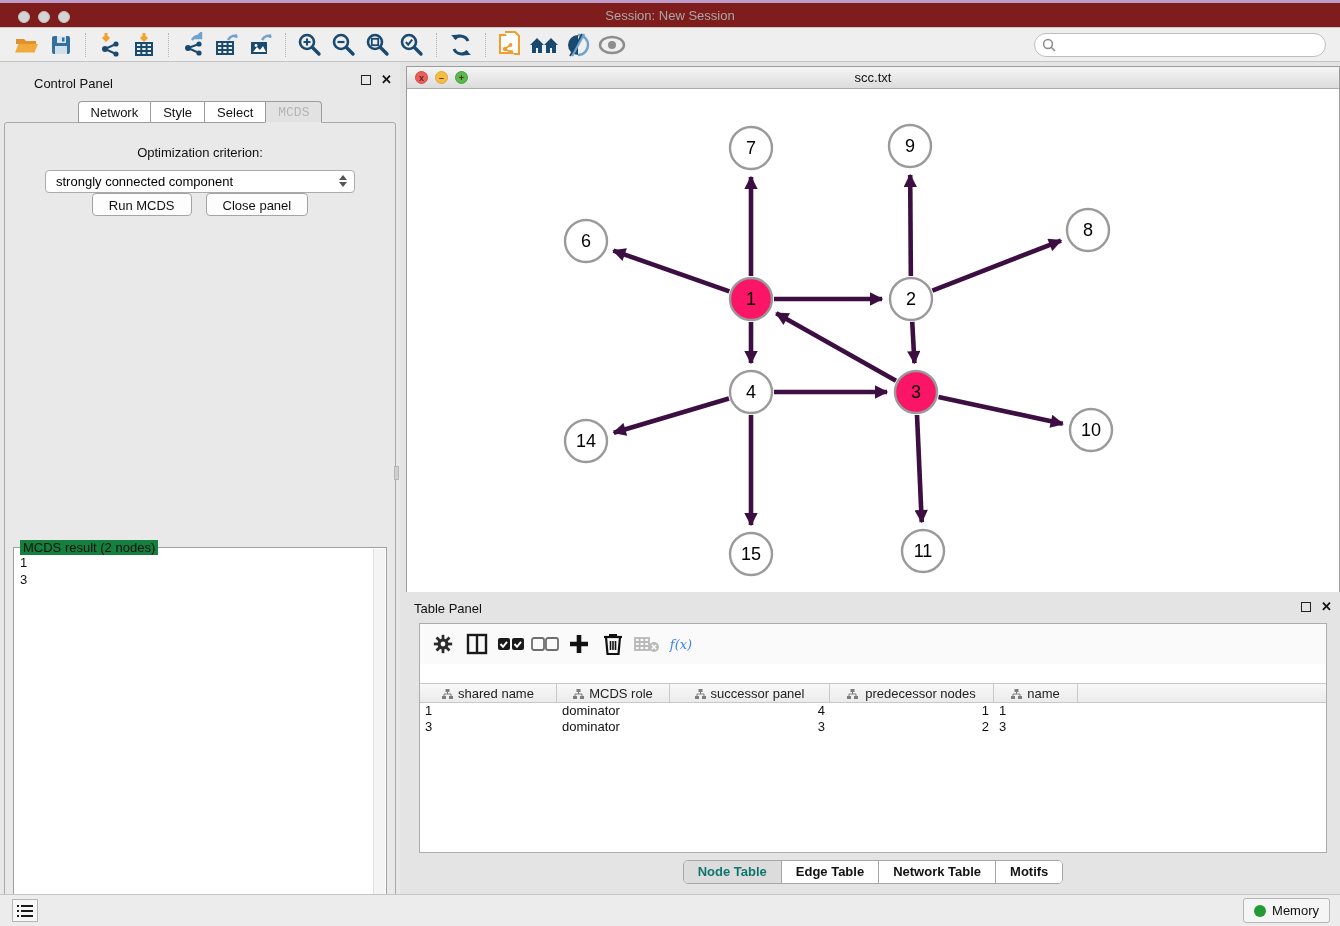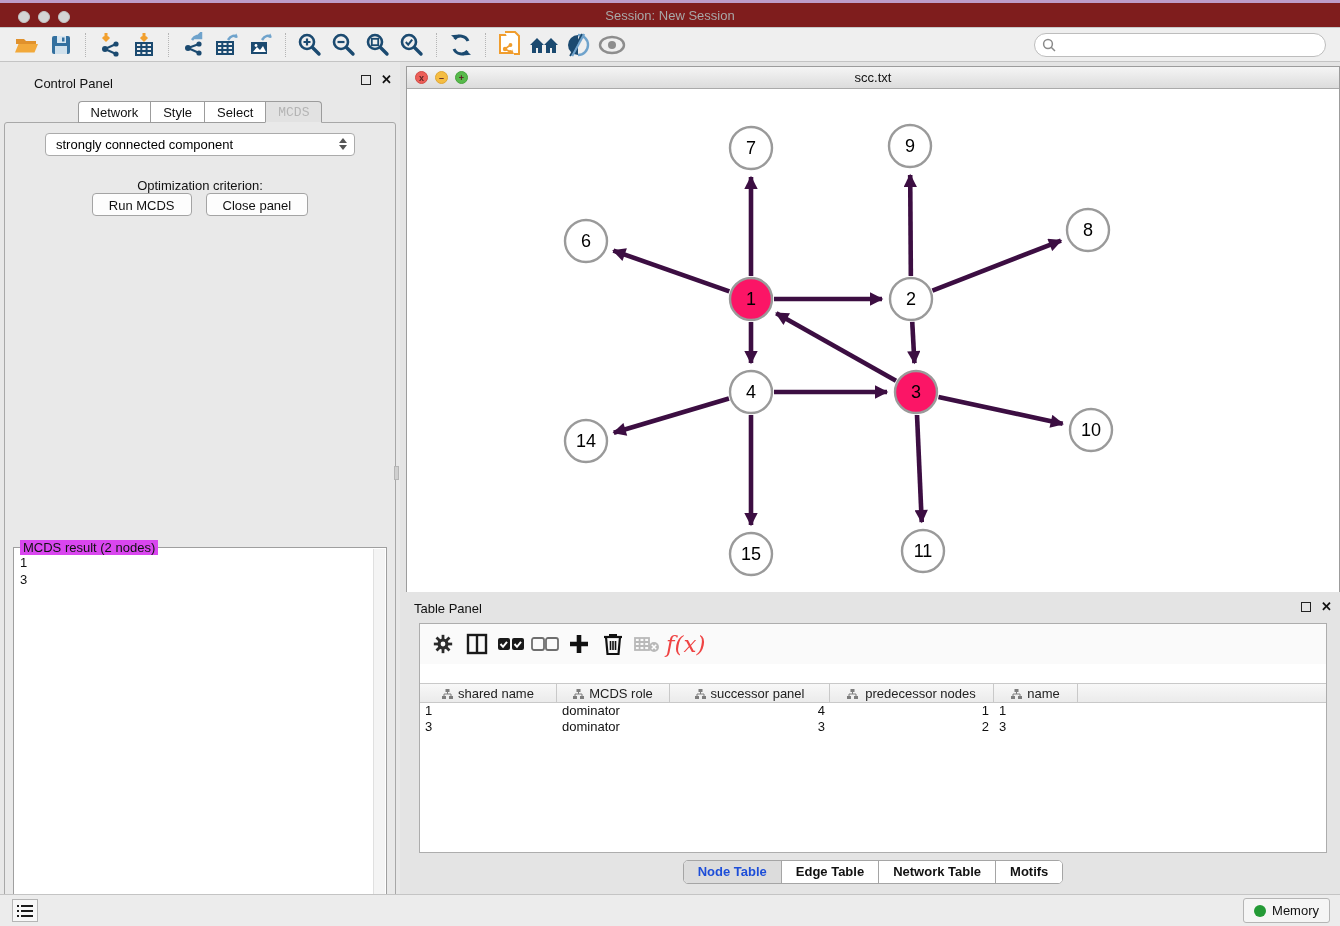--- a/index.html
+++ b/index.html
@@ -34,21 +34,21 @@
   .cp-tab.selected { background:#e2e2e2; color:#b4b4b4; border-bottom-color:#e9e9e9;font-family:Liberation Mono, monospace; }
   #cp-body { position:absolute; left:4px; top:54px; width:392px; height:824px; background:#e9e9e9; border:1px solid #a8a8a8; border-radius:3px; }
   #opt-label { margin-top:22px; text-align:center; font-size:13px; color:#111; }
   #criterion-select { position:relative; margin:10px auto 0; width:310px; height:23px; background:#fff; border:1px solid #ababab; border-radius:4px; font-size:13px; padding:3px 24px 0 10px; cursor:pointer; }
   #criterion-select .updown { position:absolute; right:7px; top:4px; display:flex; flex-direction:column; gap:2px; }
   .tri-up { width:0; height:0; border-left:4px solid transparent; border-right:4px solid transparent; border-bottom:5px solid #555; }
   .tri-dn { width:0; height:0; border-left:4px solid transparent; border-right:4px solid transparent; border-top:5px solid #555; }
   #cp-buttons { display:flex; justify-content:center; gap:14px; }
   .cp-btn { height:23px; padding:2px 16px 0; background:#fdfdfd; border:1px solid #a4a4a4; border-radius:4px; font-size:13px; cursor:pointer; color:#111; }
   #mcds-result { position:absolute; left:8px; top:424px; width:374px; height:376px; border:1px solid #9f9f9f; background:#fff; }
-  #mcds-legend { position:absolute; left:6px; top:-8px; background:#d946ef; padding:0 3px; font-size:13px; color:#111; }
+  #mcds-legend { position:absolute; left:6px; top:-8px; background:#15803d; padding:0 3px; font-size:13px; color:#111; }
   #mcds-text { position:absolute; left:2px; top:6px; right:14px; bottom:2px; font-size:13px; line-height:17px; padding-left:4px; white-space:pre; color:#111; overflow:hidden; }
   #mcds-scroll { position:absolute; right:1px; top:1px; width:12px; bottom:1px; background:#f4f4f4; border-left:1px solid #e0e0e0; }
 
   
   #workspace { position:absolute; left:400px; top:62px; width:940px; height:832px; background:#e4e4e4; }
   .splitter-handle { position:absolute; background:#cfcfcf; border:1px solid #b5b5b5; }
 
   
   #net-window { position:absolute; left:6px; top:4px; width:934px; height:526px; border:1px solid #9c9c9c; background:#fff; }
   #net-titlebar { position:relative; height:22px; background:linear-gradient(#f5f5f5,#dcdcdc); border-bottom:1px solid #aaa; }
@@ -61,32 +61,32 @@
   #net-canvas { position:relative; width:932px; height:503px; background:#fff; overflow:hidden; }
 
   
   #table-panel { position:absolute; left:6px; top:533px; width:934px; height:299px; background:#e4e4e4; }
   #tp-header { position:relative; height:26px; }
   #tp-title { position:absolute; left:8px; top:6px; font-size:13px; color:#111; }
   #tp-box { position:absolute; left:13px; top:28px; width:908px; height:230px; background:#fff; border:1px solid #adadad; }
   #tp-toolbar { height:40px; background:#fafafa; display:flex; align-items:center; gap:4px; padding:0 8px; }
   .tp-btn { min-width:30px; height:30px; display:flex; align-items:center; justify-content:center; cursor:pointer; }
   .tp-btn.disabled { cursor:default; }
-  #fx-label { font-family:"DejaVu Serif", serif; font-style:italic; font-size:23px; color:#ef4444; }
+  #fx-label { font-family:"DejaVu Serif", serif; font-style:italic; font-size:13px; color:#3b82f6; }
   #tp-table { position:relative; border-top:1px solid #c9c9c9;margin-top:19px; }
   #tp-head { display:flex; height:19px; background:linear-gradient(#f8f8f8,#ebebeb); border-bottom:1px solid #c9c9c9; }
   .th { display:flex; align-items:center; justify-content:center; gap:5px; font-size:13px; color:#222; border-right:1px solid #c9c9c9; height:19px; }
   .tr { display:flex; height:16px; }
   .td { font-size:13px; color:#111; padding:0 5px; overflow:hidden; white-space:nowrap; cursor:default; }
   .td.right { text-align:right; }
   #tp-tabs-row { position:absolute; left:0; right:0; top:265px; display:flex; justify-content:center; }
   .seg { display:flex; border:1px solid #a5a5a5; border-radius:5px; overflow:hidden; background:#fff; }
   .seg-tab { padding:3px 14px 4px; font-size:13px; font-weight:bold; color:#111; border-right:1px solid #a5a5a5; background:#fff; cursor:pointer; }
   .seg-tab:last-child { border-right:none; }
-  .seg-tab.selected { background:#dcdcdc; color:#1d4ed8; }
+  .seg-tab.selected { background:#dcdcdc; color:#0f766e; }
 
   
   #status-bar { position:absolute; left:0; top:894px; width:1340px; height:32px; background:#ececec; border-top:1px solid #c4c4c4; }
   #task-btn { position:absolute; left:12px; top:4px; width:26px; height:23px; background:#f7f7f7; border:1px solid #b5b5b5; display:flex; align-items:center; justify-content:center; cursor:pointer; }
   #memory-btn { position:absolute; right:10px; top:3px; height:25px; background:#f5f5f5; border:1px solid #b5b5b5; border-radius:3px; display:flex; align-items:center; gap:6px; padding:0 10px; font-size:13px; color:#111; cursor:pointer; }
   #memory-dot { width:12px; height:12px; border-radius:50%; background:#249a36; }
 </style>
 </head>
 <body>
 
@@ -251,28 +251,28 @@
         <span class="close-x">✕</span>
       </span>
     </div>
     <div id="cp-tabs">
         <div class="cp-tab">Network</div>
         <div class="cp-tab">Style</div>
         <div class="cp-tab">Select</div>
         <div class="cp-tab selected">MCDS</div>
       </div>
     <div id="cp-body">
+      <div id="opt-label">Optimization criterion:</div>
       <div id="criterion-select">
         <span>strongly connected component</span>
         <span class="updown">
             <span class="tri-up"></span>
             <span class="tri-dn"></span>
           </span>
       </div>
-      <div id="opt-label">Optimization criterion:</div>
       <div id="cp-buttons">
         <button class="cp-btn">Run MCDS</button>
         <button class="cp-btn">Close panel</button>
       </div>
       <div id="mcds-result">
         <span id="mcds-legend">MCDS result (2 nodes)</span>
         <div id="mcds-text">1
 3</div>
         <div id="mcds-scroll"></div>
       </div>

